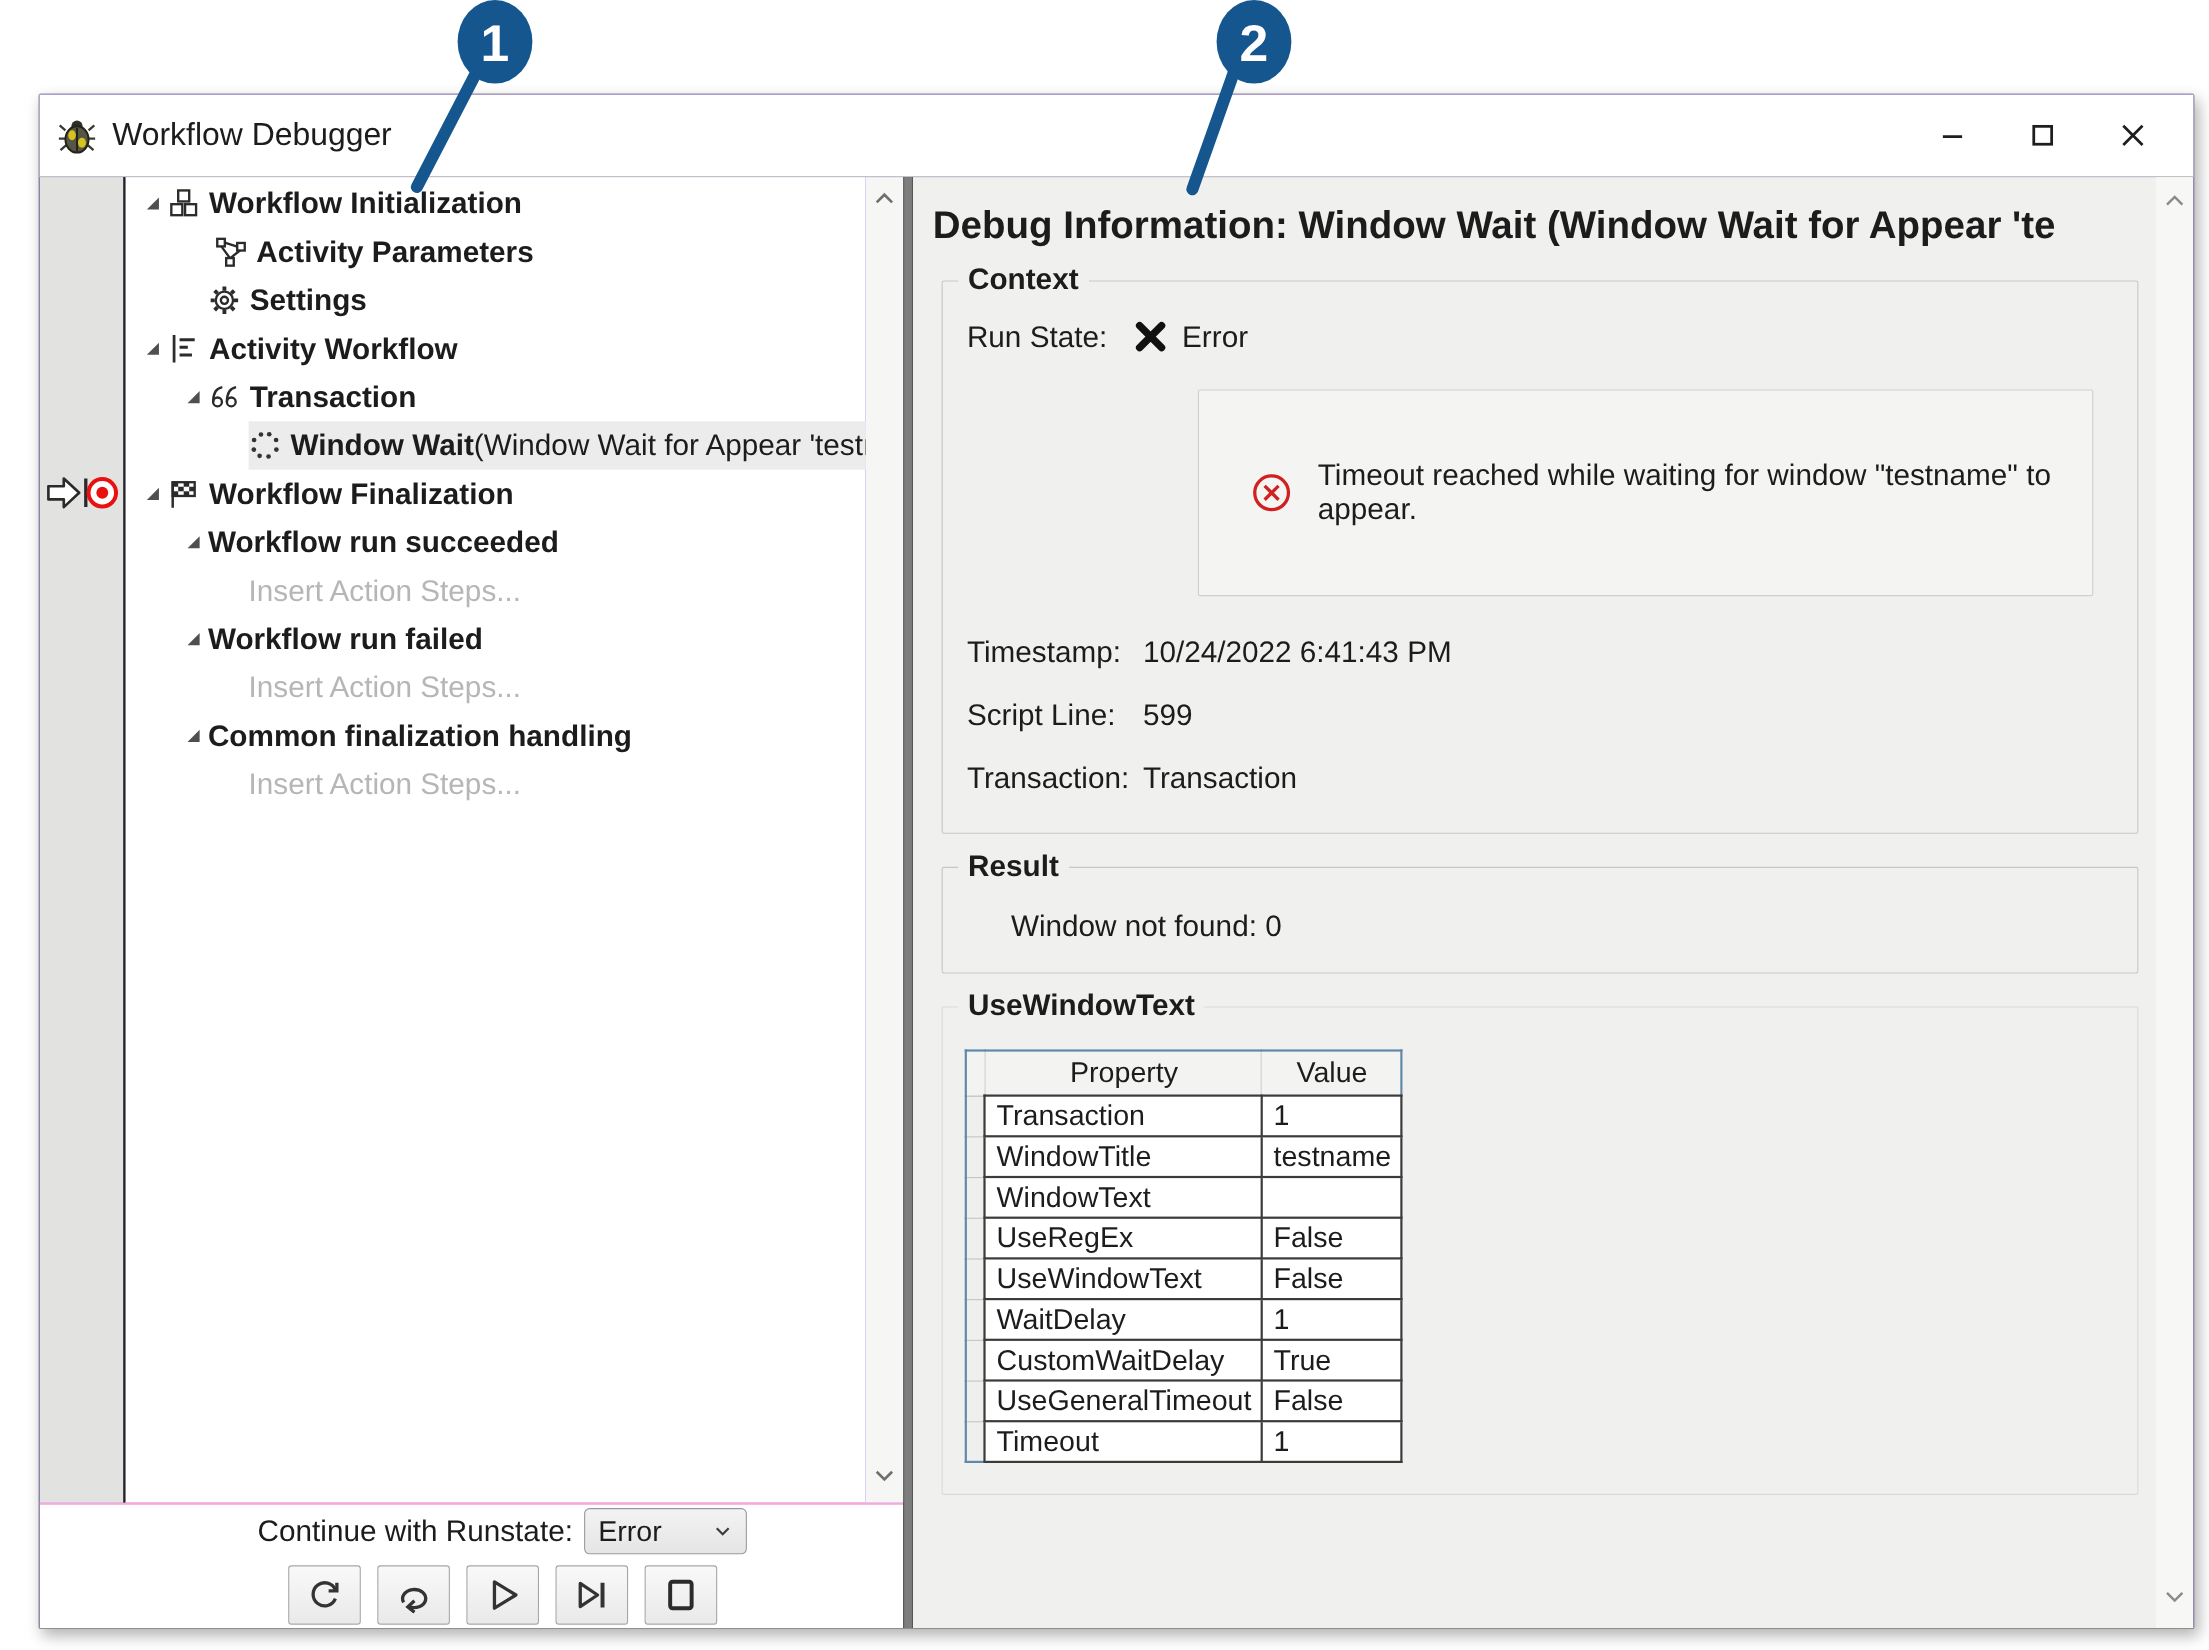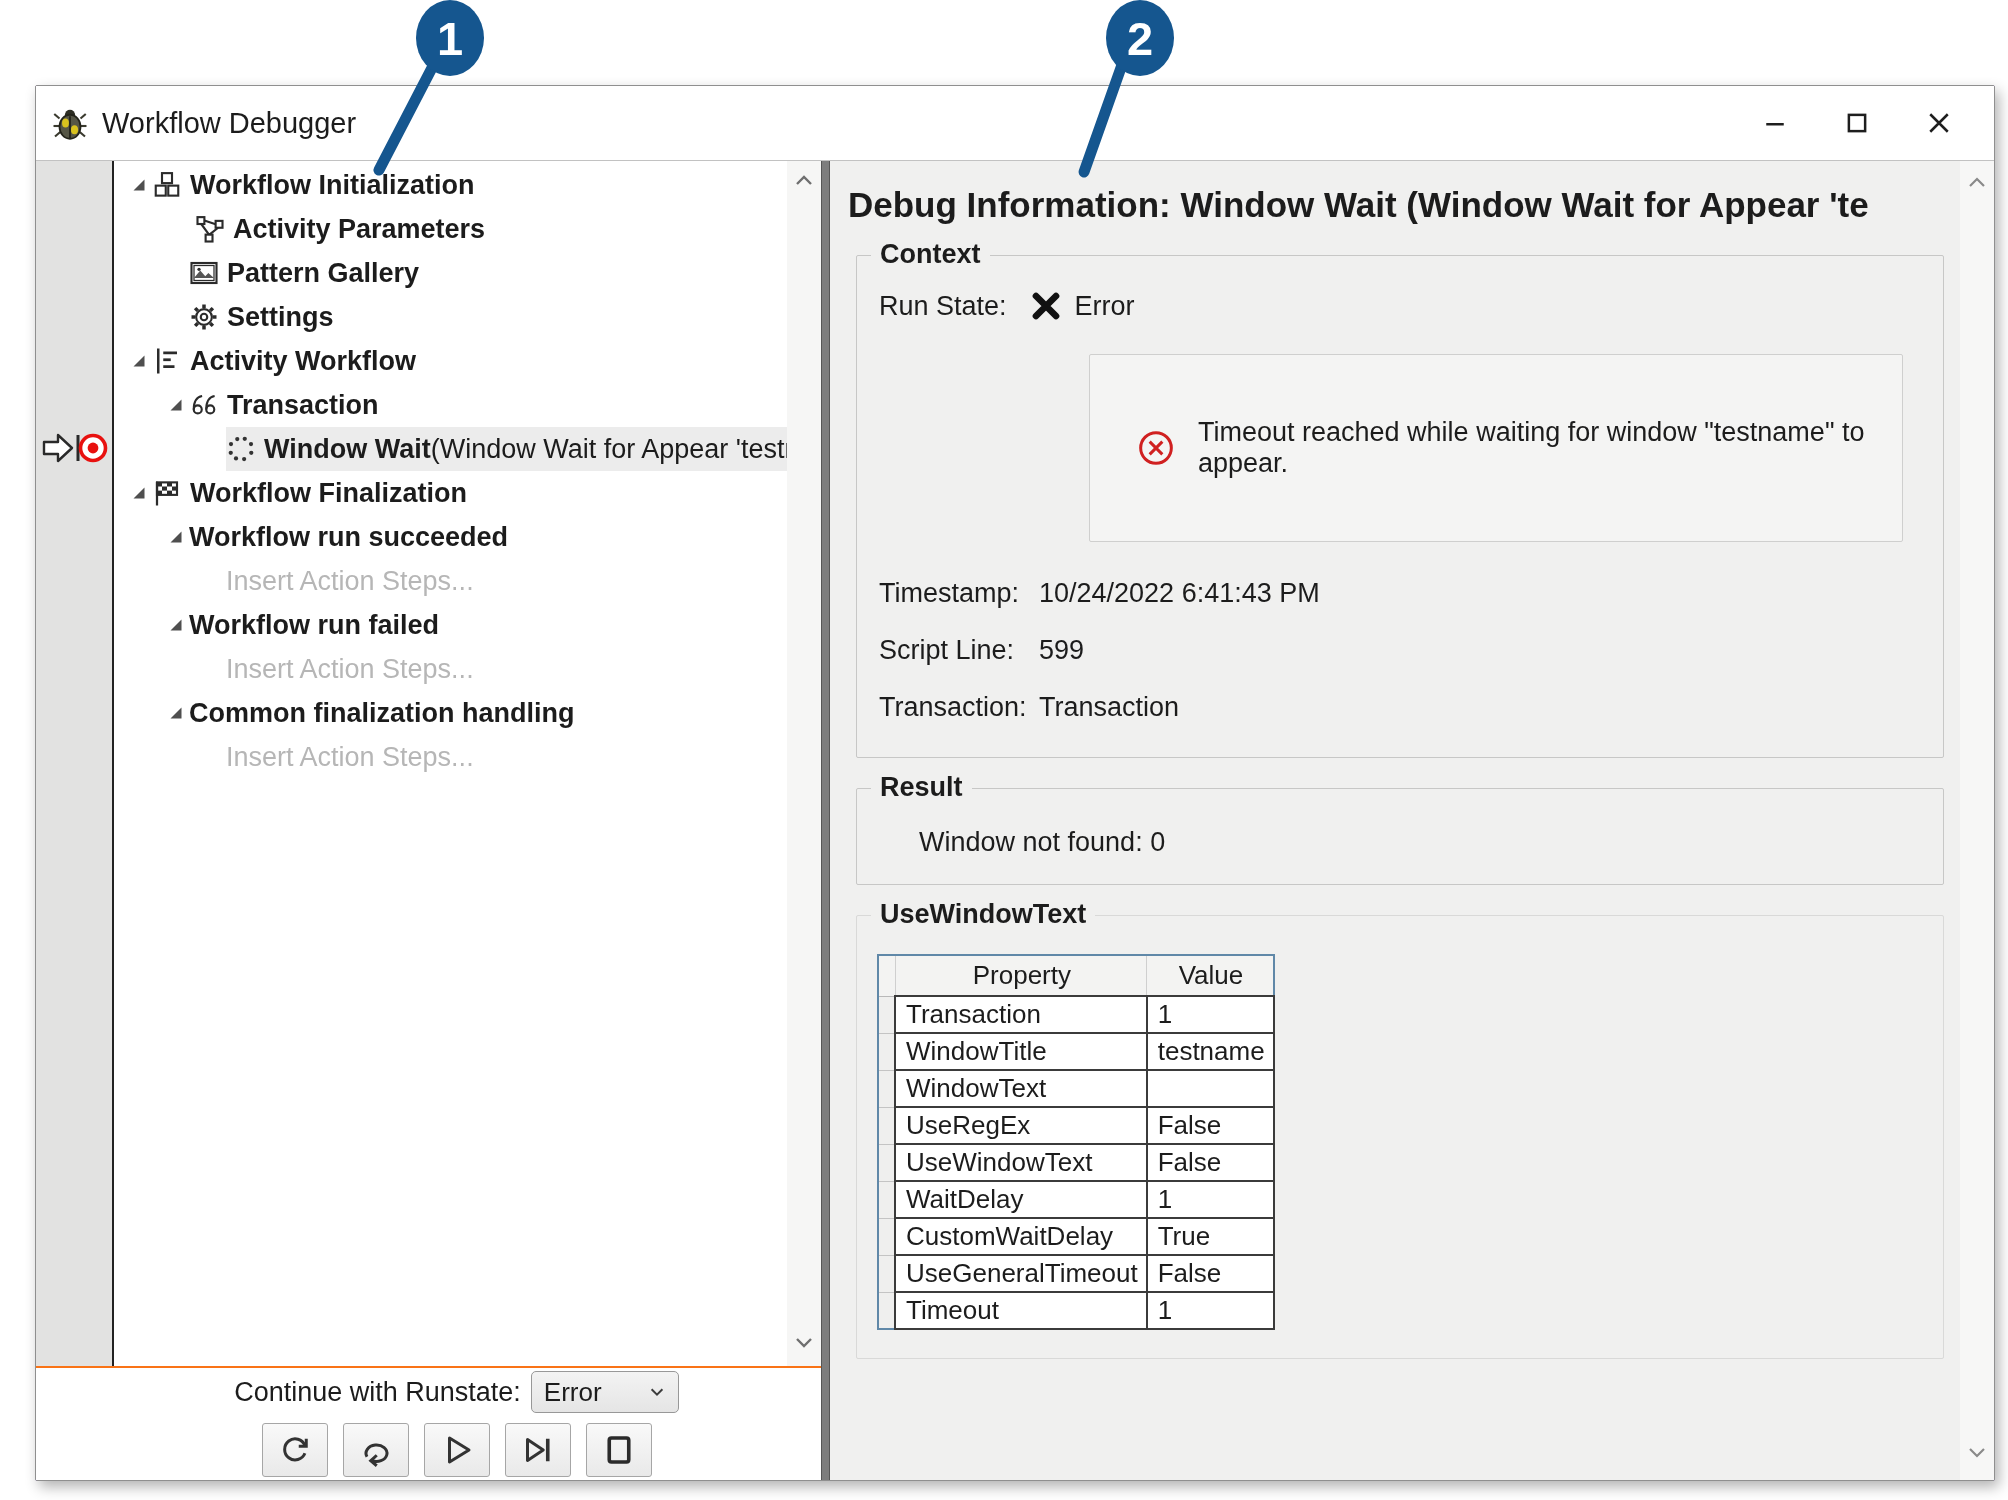--- a/index.html
+++ b/index.html
@@ -26,21 +26,21 @@
   .tree-row{height:44px;display:flex;align-items:center;white-space:nowrap;}
   .expander{width:26px;flex:none;display:flex;align-items:center;justify-content:center;}
   .tree-icon{width:38px;flex:none;display:flex;align-items:center;justify-content:flex-start;}
   .sel-wrap{display:flex;align-items:center;height:100%;background:#ececec;padding-right:10px;}
   .suffix{font-weight:normal;}
   .muted{color:#b6b6b6;font-weight:normal;}
   .vscroll{width:34px;flex:none;background:#f6f6f5;position:relative;}
   .vscroll .chev-up{position:absolute;top:10px;left:5px;}
   .vscroll .chev-down{position:absolute;bottom:10px;left:5px;}
 
-  .left-footer{height:112px;flex:none;background:#fff;border-top:2px solid #f97316;
+  .left-footer{height:112px;flex:none;background:#fff;border-top:2px solid #f9a8d4;
                display:flex;flex-direction:column;align-items:center;justify-content:center;gap:10px;}
   .runstate-row{display:flex;align-items:center;gap:10px;font-size:27px;margin-left:56px;}
   .dropdown{width:124px;height:40px;border:1px solid #989898;border-radius:5px;
             background:linear-gradient(#f3f3f3,#e5e5e5);display:flex;align-items:center;
             padding:0 10px 0 12px;font-size:26px;}
   .dropdown .chev{margin-left:auto;display:flex;}
   .btn-row{display:flex;gap:15px;margin-left:56px;}
   .ctl-btn{width:64px;height:52px;border:1px solid #a6a6a6;border-radius:3px;
            background:linear-gradient(#f9f9f9,#e9e9e9);display:flex;align-items:center;justify-content:center;}
 
@@ -180,34 +180,20 @@
                     </svg>
                   </span>
                   <span>Activity Parameters</span>
                 </span>
               </div>
               <div class="tree-row" style="padding-left: 49px;">
                 <span class="expander"></span>
                 <span class="" style="display: flex; align-items: center;">
                   <span class="tree-icon">
                     <svg width="30" height="30" viewBox="0 0 24 24">
-                      <rect x="2" y="4" width="20" height="16" stroke="#2b2b2b" stroke-width="1.7" fill="none"></rect>
-                      <rect x="4" y="6" width="16" height="12" stroke="#2b2b2b" stroke-width="1" fill="none"></rect>
-                      <path d="M4 16 L9 10 L13 14.5 L15.5 12 L20 16" fill="#555" stroke="none"></path>
-                      <circle cx="8" cy="9" r="1.3" fill="#2b2b2b"></circle>
-                    </svg>
-                  </span>
-                  <span>Pattern Gallery</span>
-                </span>
-              </div>
-              <div class="tree-row" style="padding-left: 49px;">
-                <span class="expander"></span>
-                <span class="" style="display: flex; align-items: center;">
-                  <span class="tree-icon">
-                    <svg width="30" height="30" viewBox="0 0 24 24">
                       <circle cx="12" cy="12" r="6.3" stroke="#2b2b2b" stroke-width="1.7" fill="none"></circle>
                       <circle cx="12" cy="12" r="2.6" stroke="#2b2b2b" stroke-width="1.7" fill="none"></circle>
                       <g stroke="#2b2b2b" stroke-width="2.8">
                         <line x1="12" y1="2" x2="12" y2="5"></line>
                         <line x1="12" y1="19" x2="12" y2="22"></line>
                         <line x1="2" y1="12" x2="5" y2="12"></line>
                         <line x1="19" y1="12" x2="22" y2="12"></line>
                         <line x1="4.9" y1="4.9" x2="7" y2="7"></line>
                         <line x1="17" y1="17" x2="19.1" y2="19.1"></line>
                         <line x1="19.1" y1="4.9" x2="17" y2="7"></line>

